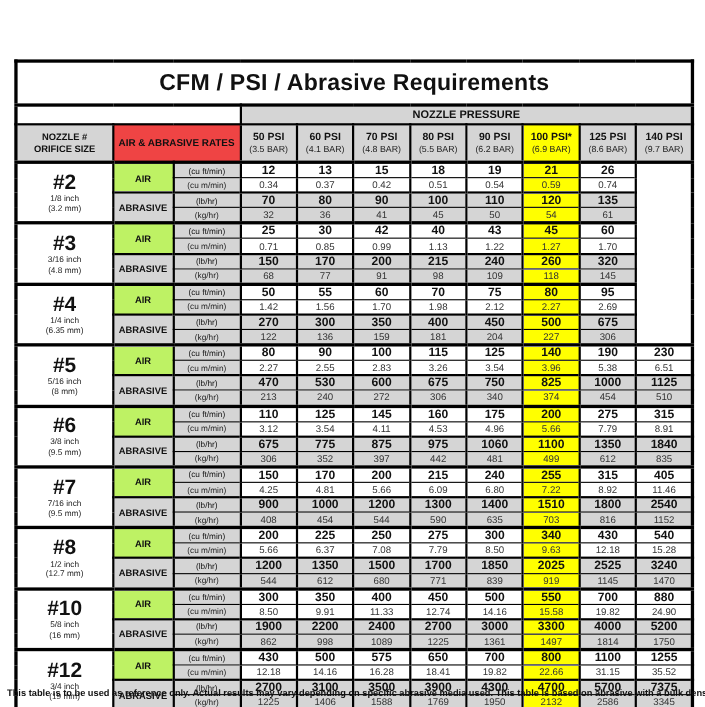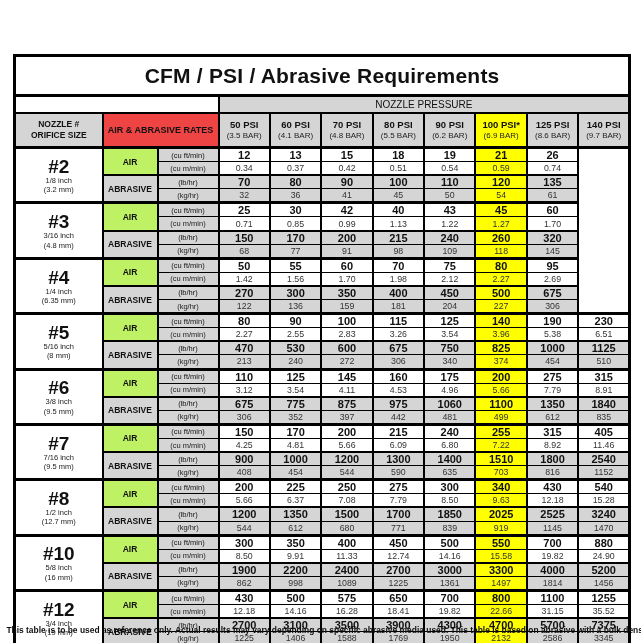--- a/index.html
+++ b/index.html
@@ -17,21 +17,21 @@
 
   
   td{border-left:2px solid #000;border-right:2px solid #000;}
   table{border:3px solid #000;}
 
   
   .t-title{background:#fff;font-weight:bold;font-size:21px;letter-spacing:.2px;height:37px;
     border-bottom:3px solid #000;color:#111;}
   
   .t-blank-corner{background:#fff;border-bottom:2px solid #000;height:15px;}
-  .t-pressure{background:#d5d5d5;font-weight:normal;font-size:10px;height:15px;
+  .t-pressure{background:#d5d5d5;font-weight:bold;font-size:10px;height:15px;
     border-bottom:2px solid #000;color:#111;}
   
   .t-colhead{background:#d5d5d5;height:32px;border-bottom:3px solid #000;line-height:1.25;}
   .t-colhead .psi{font-weight:bold;font-size:9.5px;color:#111;display:block;}
   .t-colhead .bar{font-size:8px;color:#222;display:block;}
   .t-corner{background:#d5d5d5;font-weight:bold;font-size:8.5px;line-height:1.3;color:#111;
     border-bottom:3px solid #000;}
   .t-rates{background:#ef4444;font-weight:bold;font-size:9px;color:#111;border-bottom:3px solid #000;}
   .hl{background:#ffff00 !important;}
 
@@ -517,21 +517,21 @@
           </tr>
           <tr class="body-row g-sub">
             <td class="unit-r">(kg/hr)</td>
             <td class="a-small">862</td>
             <td class="a-small">998</td>
             <td class="a-small">1089</td>
             <td class="a-small">1225</td>
             <td class="a-small">1361</td>
             <td class="a-small hl">1497</td>
             <td class="a-small">1814</td>
-            <td class="a-small">1456</td>
+            <td class="a-small">1750</td>
           </tr>
           <tr class="body-row g-start">
             <td class="nozzle-cell" rowspan="4">
               <span class="nz-num">#12</span>
               <span class="nz-inch">3/4 inch</span>
               <span class="nz-mm">(19 mm)</span>
             </td>
             <td class="type-air" rowspan="2">AIR</td>
             <td class="unit-b">(cu ft/min)</td>
             <td class="d-big">430</td>

